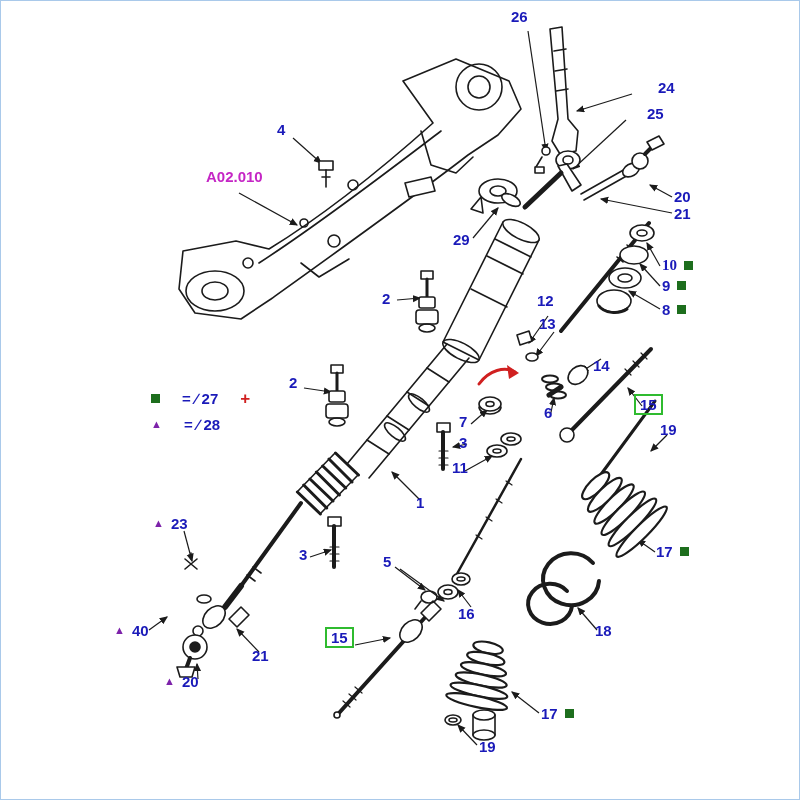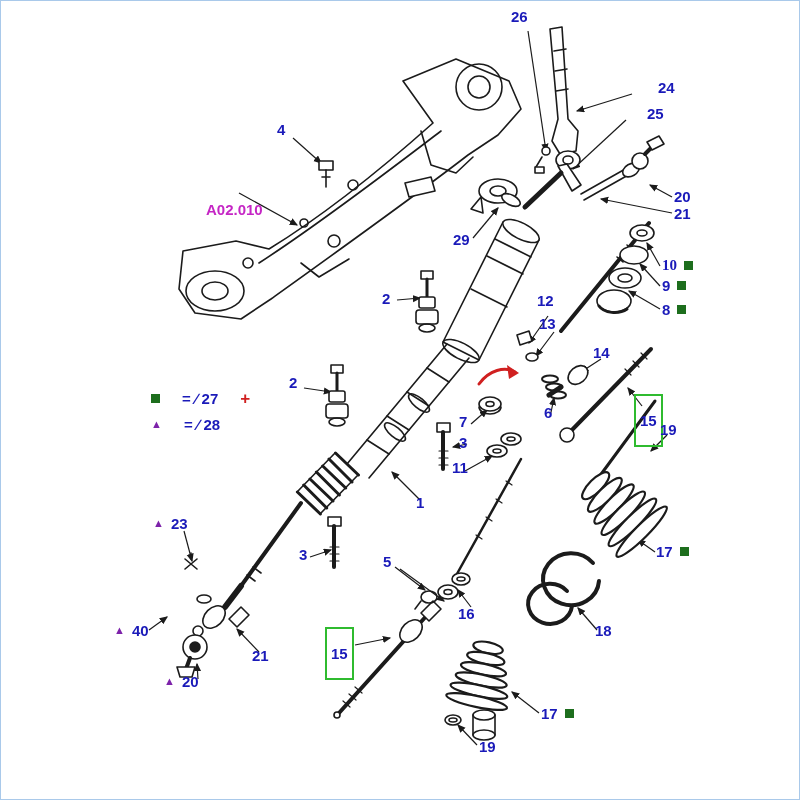--- a/index.html
+++ b/index.html
@@ -6,31 +6,31 @@
   .page{
     position:relative;width:800px;height:800px;background:var(--background,#fff);
     border:1px solid var(--border,#a9c9ea);box-sizing:border-box;
     font-family:"Liberation Sans",sans-serif;overflow:hidden;
   }
   svg.art{position:absolute;left:0;top:0;}
   .callout{
     position:absolute;font-weight:bold;font-size:15px;color:var(--label,#1a1ab9);
     display:flex;align-items:center;gap:7px;line-height:1;white-space:nowrap;cursor:default;
   }
-  .callout.boxed{border:2px solid var(--box,#2fbb2f);padding:17px 4px;}
+  .callout.boxed{border:2px solid var(--box,#2fbb2f);padding:1px 4px;}
   .sq{width:9px;height:9px;background:var(--green,#1d6e1d);display:inline-block;flex:none;}
   .tri{color:var(--purple,#7d22aa);font-size:11px;line-height:1;}
   .legend{
     position:absolute;display:flex;align-items:center;gap:22px;
     font-weight:bold;font-size:15px;color:var(--label,#1a1ab9);line-height:1;
   }
   .legend .plus{color:var(--red,#d02020);font-size:17px;}
   .code{
     position:absolute;left:205px;top:168px;color:var(--magenta,#c526c5);
-    font-weight:bold;font-size:15px;line-height:1;cursor:default;margin-top:33px;
+    font-weight:bold;font-size:15px;line-height:1;cursor:default;
   }
 </style>
 </head>
 <body>
 
 <div class="page">
 
   <svg class="art" width="800" height="800" viewBox="0 0 800 800">
     <defs>
       <marker id="ah" markerWidth="8" markerHeight="8" refX="6" refY="3" orient="auto">
@@ -337,21 +337,21 @@
       </span>
       <span class="callout" style="left: 381px; top: 290px;">
         <span>2</span>
       </span>
       <span class="callout" style="left: 536px; top: 292px; text-align: center;">
         <span>12</span>
       </span>
       <span class="callout" style="left: 538px; top: 315px;">
         <span>13</span>
       </span>
-      <span class="callout" style="left: 592px; top: 344px;">
+      <span class="callout" style="left: 592px; top: 357px;">
         <span>14</span>
       </span>
       <span class="callout" style="left: 288px; top: 374px;">
         <span>2</span>
       </span>
       <span class="callout boxed" style="left: 633px; top: 393px;">
         <span>15</span>
       </span>
       <span class="callout" style="left: 659px; top: 421px;">
         <span>19</span>

